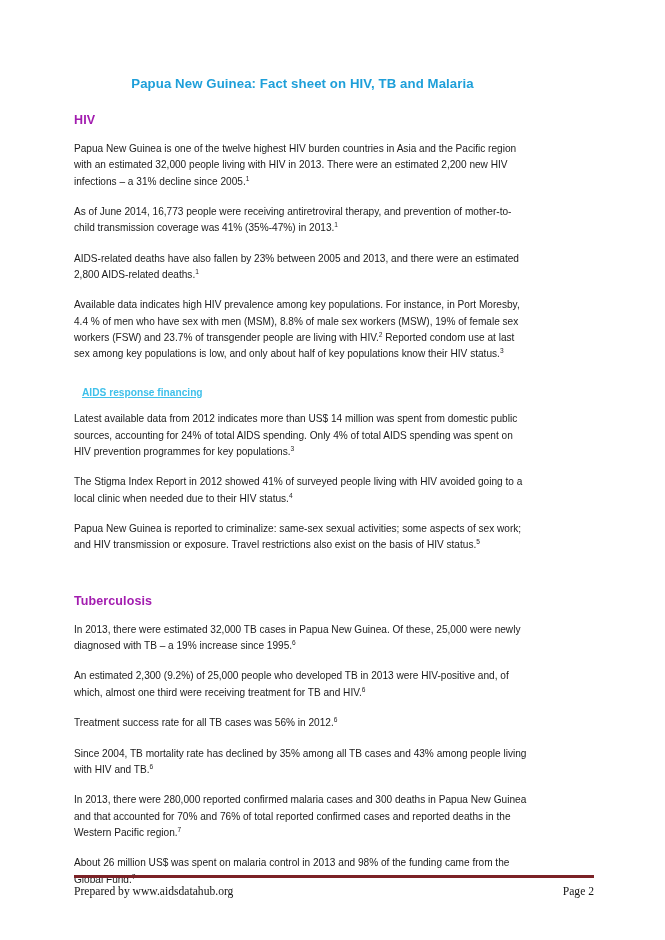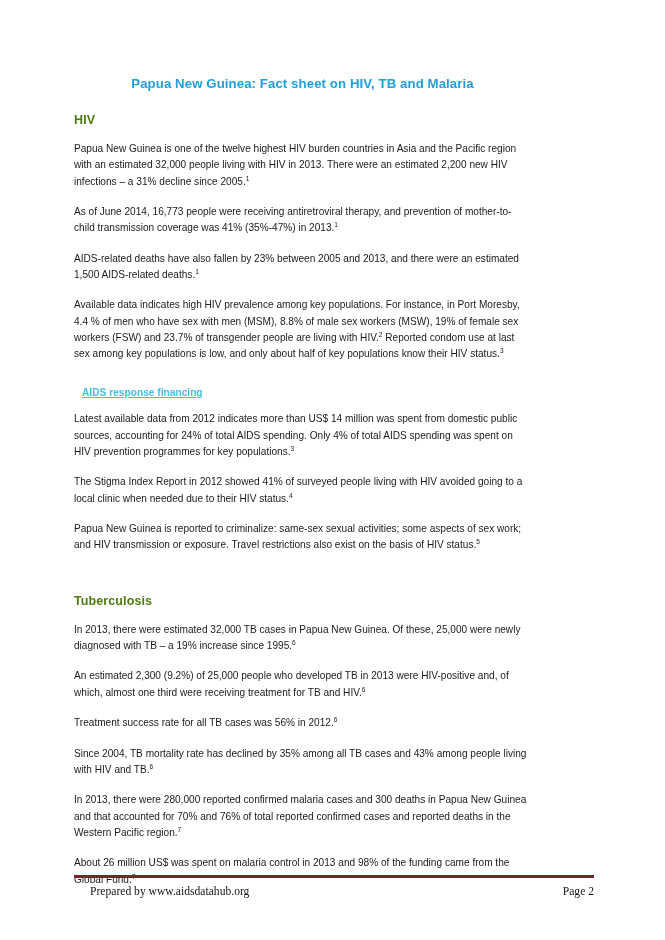--- a/index.html
+++ b/index.html
@@ -34,21 +34,21 @@
     font-weight: bold;
     color: #1e9fd9;
     text-align: center;
     letter-spacing: 0.1px;
     margin: 0 0 21px 0;
     line-height: 1.2;
   }
   .section-heading {
     font-size: 12.5px;
     font-weight: bold;
-    color: #4d7c0f;
+    color: #a21caf;
     margin: 0 0 13px 0;
     line-height: 1.2;
     letter-spacing: 0.1px;
   }
   .section-heading.spaced {
     margin-top: 40px;
   }
   .sub-heading {
     font-size: 10.2px;
     font-weight: bold;
@@ -85,39 +85,38 @@
     width: 100%;
     margin-bottom: 7px;
   }
   .footer-row {
     display: flex;
     justify-content: space-between;
     align-items: baseline;
     font-family: "Liberation Serif", serif;
     font-size: 11.6px;
     color: #141414;
-    margin-left: 16px;
   }
 </style>
 </head>
 <body>
 
 <div class="page">
 
   <div class="content">
 
     <h1 class="doc-title">Papua New Guinea: Fact sheet on HIV, TB and Malaria</h1>
 
     <h2 class="section-heading">HIV</h2>
 
     <p class="para"><span>Papua New Guinea is one of the twelve highest HIV burden countries in Asia and the Pacific region with an estimated 32,000 people living with HIV in 2013. There were an estimated 2,200 new HIV infections – a 31% decline since 2005.</span><sup>1</sup></p>
 
     <p class="para"><span>As of June 2014, 16,773 people were receiving antiretroviral therapy, and prevention of mother-to-child transmission coverage was 41% (35%-47%) in 2013.</span><sup>1</sup></p>
 
-    <p class="para"><span>AIDS-related deaths have also fallen by 23% between 2005 and 2013, and there were an estimated 1,500 AIDS-related deaths.</span><sup>1</sup></p>
+    <p class="para"><span>AIDS-related deaths have also fallen by 23% between 2005 and 2013, and there were an estimated 2,800 AIDS-related deaths.</span><sup>1</sup></p>
 
     <p class="para"><span>Available data indicates high HIV prevalence among key populations. For instance, in Port Moresby, 4.4 % of men who have sex with men (MSM), 8.8% of male sex workers (MSW), 19% of female sex workers (FSW) and 23.7% of transgender people are living with HIV.</span><sup>2</sup><span> Reported condom use at last sex among key populations is low, and only about half of key populations know their HIV status.</span><sup>3</sup></p>
 
     <div class="sub-heading-wrap">
       <a class="sub-heading" href="#">AIDS response financing</a>
     </div>
 
     <p class="para"><span>Latest available data from 2012 indicates more than US$ 14 million was spent from domestic public sources, accounting for 24% of total AIDS spending. Only 4% of total AIDS spending was spent on HIV prevention programmes for key populations.</span><sup>3</sup></p>
 
 

